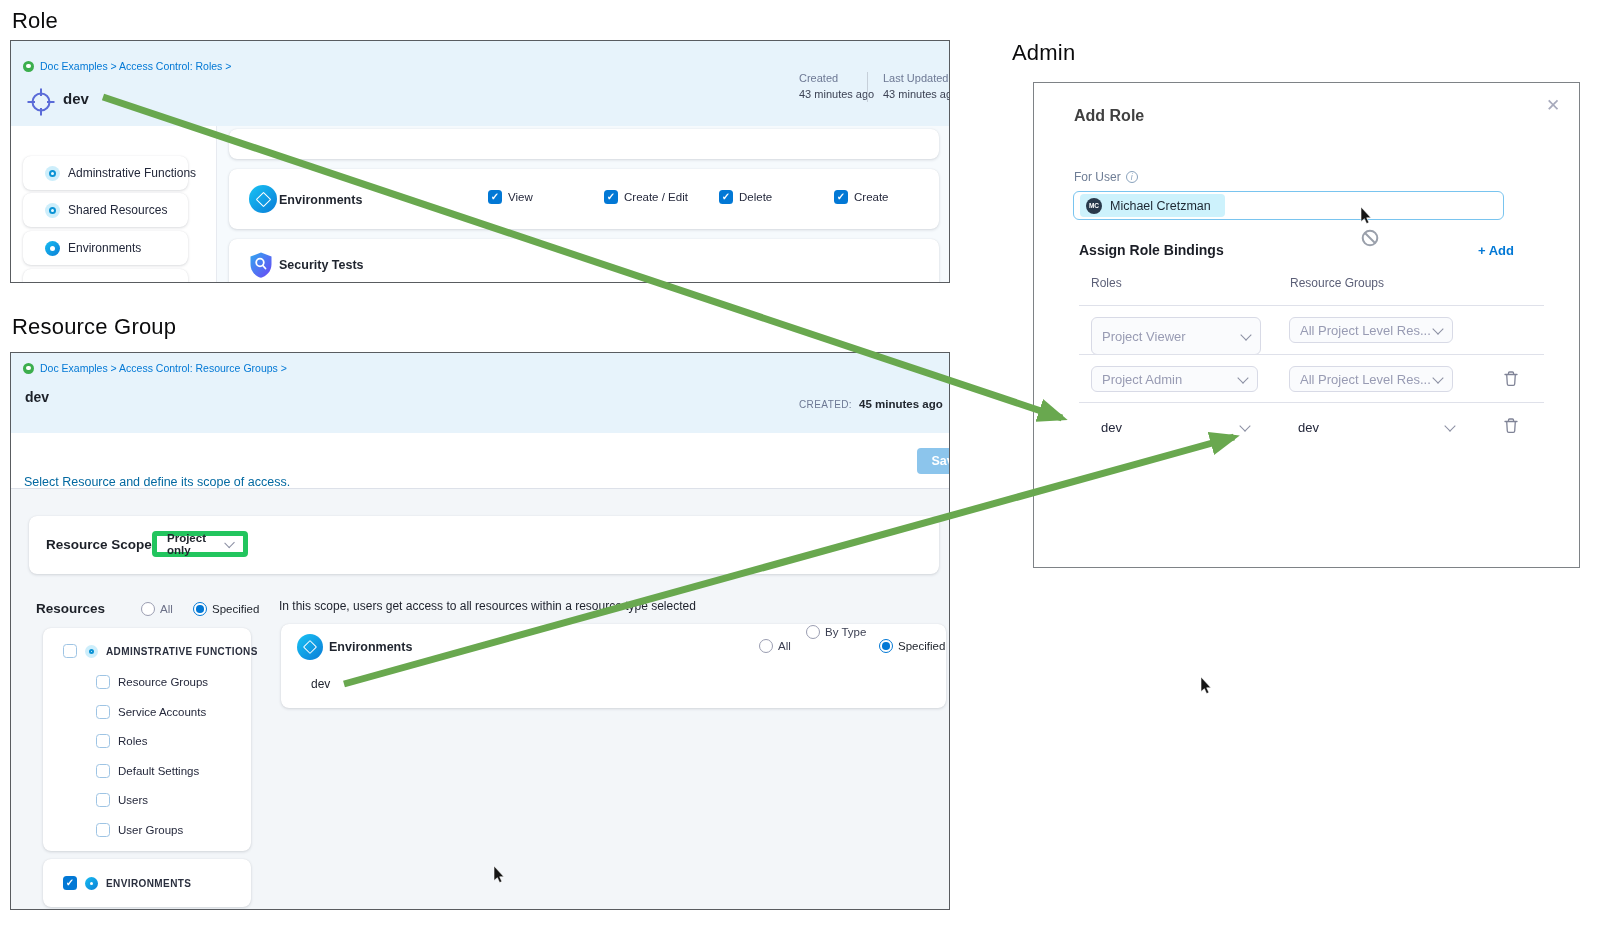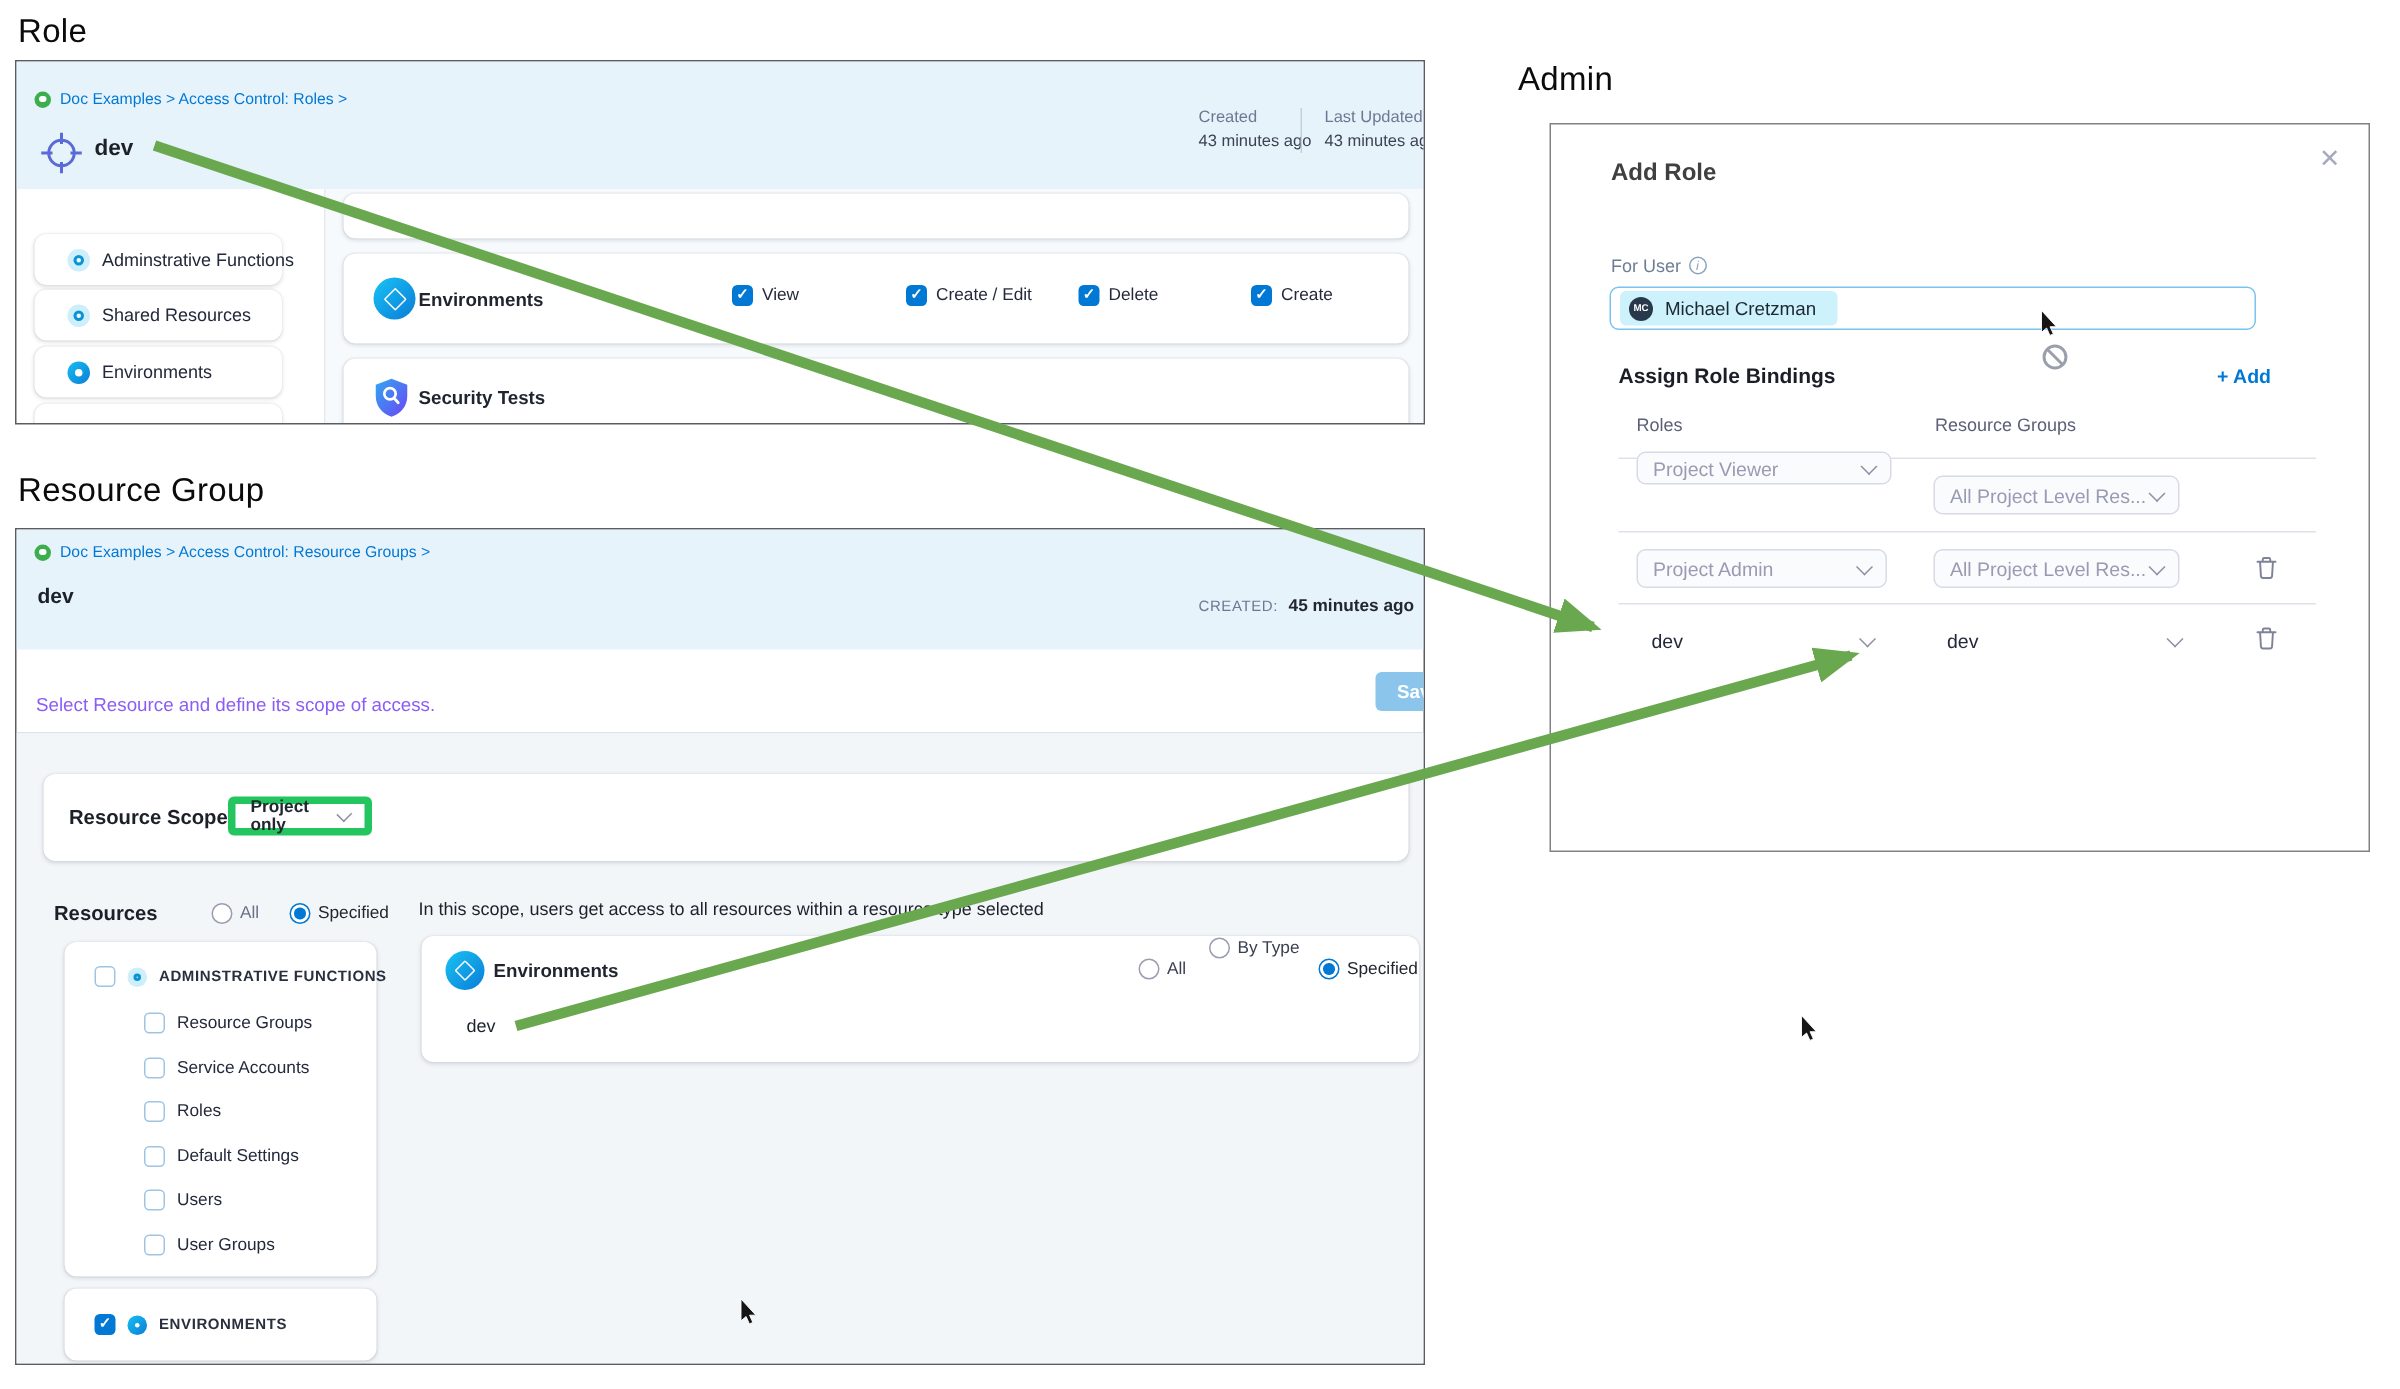--- a/index.html
+++ b/index.html
@@ -155,21 +155,21 @@
     </div>
     <div class="ptitle" style="left:14px;top:36px;font-size:14px">dev</div>
     <div class="abs flexrow" style="left:788px;top:42px;gap:7px;white-space:nowrap">
       <span class="meta-l" style="font-size:10px;letter-spacing:.4px">CREATED:</span>
       <span style="font-size:11.5px;font-weight:700;color:#22272f">45 minutes ago</span>
       <span style="color:#bcc5d2">|</span>
 
     </div>
   </div>
 
-  <div class="abs" style="left:13px;top:110px;font-size:12.5px;color:#8b5cf6">Select Resource and define its scope of access.</div>
+  <div class="abs" style="left:13px;top:122px;font-size:12.5px;color:#0369a1">Select Resource and define its scope of access.</div>
   <div class="btn-save" style="left:906px;top:95px;width:58px;height:26px">Save</div>
   <div class="mdivider" style="left:0;right:0;top:135px;background:#dde1e9"></div>
   <div class="abs" style="left:0;right:0;top:136px;bottom:0;background:#f3f6f9"></div>
 
   <div class="card" style="left:18px;top:163px;width:910px;height:58px">
     <div class="abs" style="left:17px;top:21px;font-size:13.5px;font-weight:700;color:#1c2028">Resource Scope</div>
     <div class="hsel abs" style="left:123px;top:15px;width:96px;height:26px">
       <span class="txt">Project only</span>
       <span class="ch"></span>
     </div>
@@ -263,21 +263,21 @@
   </div>
 
   <div class="abs" style="left:45px;top:159px;font-size:14px;font-weight:700;color:#1b1e26">Assign Role Bindings</div>
   <div class="addlink" style="left:444px;top:160px">+ Add</div>
 
   <div class="colhdr" style="left:57px;top:193px">Roles</div>
   <div class="colhdr" style="left:256px;top:193px">Resource Groups</div>
 
   <div class="mdivider" style="left:45px;width:465px;top:222px"></div>
 
-  <div class="msel" style="left:57px;top:218px;width:170px;height:22px">
+  <div class="msel" style="left:57px;top:234px;width:170px;height:38px">
     <span class="txt">Project Viewer</span>
     <span class="ch"></span>
   </div>
   <div class="msel" style="left:255px;top:234px;width:164px;height:26px">
     <span class="txt">All Project Level Res...</span>
     <span class="ch"></span>
   </div>
   <div class="mdivider" style="left:45px;width:465px;top:271px"></div>
 
   <div class="msel" style="left:57px;top:283px;width:167px;height:26px">

